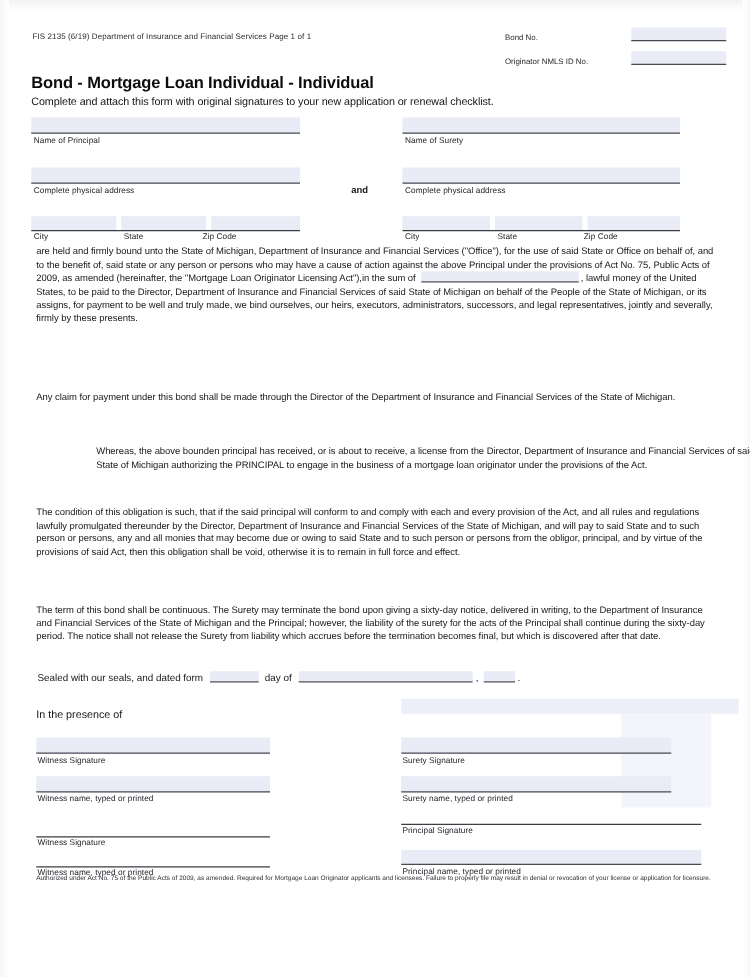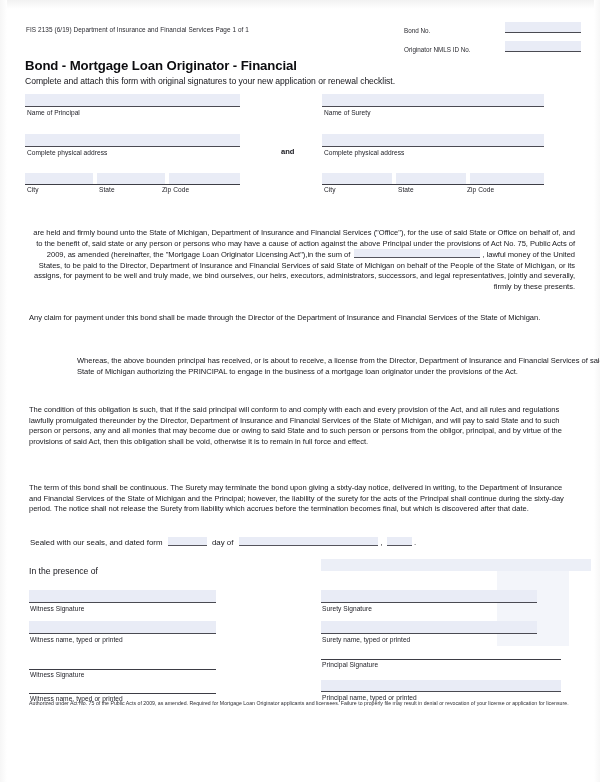--- a/index.html
+++ b/index.html
@@ -157,21 +157,21 @@
 <div class="page">
 
   <div class="hdr-meta">FIS 2135 (6/19) Department of Insurance and Financial Services Page 1 of 1</div>
 
   <div class="bondno-lbl">Bond No.</div>
   <div class="fld hdr-fld1 ul"></div>
 
   <div class="nmls-lbl">Originator NMLS ID No.</div>
   <div class="fld hdr-fld2 ul"></div>
 
-  <div class="title">Bond - Mortgage Loan Originator - Financial</div>
+  <div class="title">Bond - Mortgage Loan Individual - Individual</div>
   <div class="subtitle">Complete and attach this form with original signatures to your new application or renewal checklist.</div>
 
   <div class="fld ul" style="left:25px; top:94px; width:215px; height:13px;"></div>
   <div class="lbl" style="left:27px; top:109px;">Name of Principal</div>
 
   <div class="fld ul" style="left:25px; top:134px; width:215px; height:13px;"></div>
   <div class="lbl" style="left:27px; top:149px;">Complete physical address</div>
 
   <div class="fld" style="left:25px; top:173px; width:68px; height:11px;"></div>
   <div class="fld" style="left:97px; top:173px; width:68px; height:11px;"></div>
@@ -190,21 +190,21 @@
   <div class="lbl" style="left:324px; top:149px;">Complete physical address</div>
 
   <div class="fld" style="left:322px; top:173px; width:70px; height:11px;"></div>
   <div class="fld" style="left:396px; top:173px; width:70px; height:11px;"></div>
   <div class="fld" style="left:470px; top:173px; width:74px; height:11px;"></div>
   <div class="sigrule" style="left:322px; top:184px; width:222px;"></div>
   <div class="lbl" style="left:324px; top:186px;">City</div>
   <div class="lbl" style="left:398px; top:186px;">State</div>
   <div class="lbl" style="left:467px; top:186px;">Zip Code</div>
 
-  <div class="para" style="left:29px; top:228px; width:546px;text-align:right;">
+  <div class="para" style="left:29px; top:196px; width:546px;">
     <span>are held and firmly bound unto the State of Michigan, Department of Insurance and Financial Services ("Office"), for the use of said State or Office on behalf of, and to the benefit of, said state or any person or persons who may have a cause of action against the above Principal under the provisions of Act No. 75, Public Acts of 2009, as amended (hereinafter, the "Mortgage Loan Originator Licensing Act"),in the sum of</span>
     <span class="sum-blank"></span><span>, lawful money of the United States, to be paid to the Director, Department of Insurance and Financial Services of said State of Michigan on behalf of the People of the State of Michigan, or its assigns, for payment to be well and truly made, we bind ourselves, our heirs, executors, administrators, successors, and legal representatives, jointly and severally, firmly by these presents.</span>
   </div>
 
   <div class="para" style="left:29px; top:313px; width:546px;">Any claim for payment under this bond shall be made through the Director of the Department of Insurance and Financial Services of the State of Michigan.</div>
 
   <div class="para" style="left:29px; top:356px; width:546px;margin-left:48px;">Whereas, the above bounden principal has received, or is about to receive, a license from the Director, Department of Insurance and Financial Services of said State of Michigan authorizing the PRINCIPAL to engage in the business of a mortgage loan originator under the provisions of the Act.</div>
 
   <div class="para" style="left:29px; top:405px; width:546px;">The condition of this obligation is such, that if the said principal will conform to and comply with each and every provision of the Act, and all rules and regulations lawfully promulgated thereunder by the Director, Department of Insurance and Financial Services of the State of Michigan, and will pay to said State and to such person or persons, any and all monies that may become due or owing to said State and to such person or persons from the obligor, principal, and by virtue of the provisions of said Act, then this obligation shall be void, otherwise it is to remain in full force and effect.</div>
 

